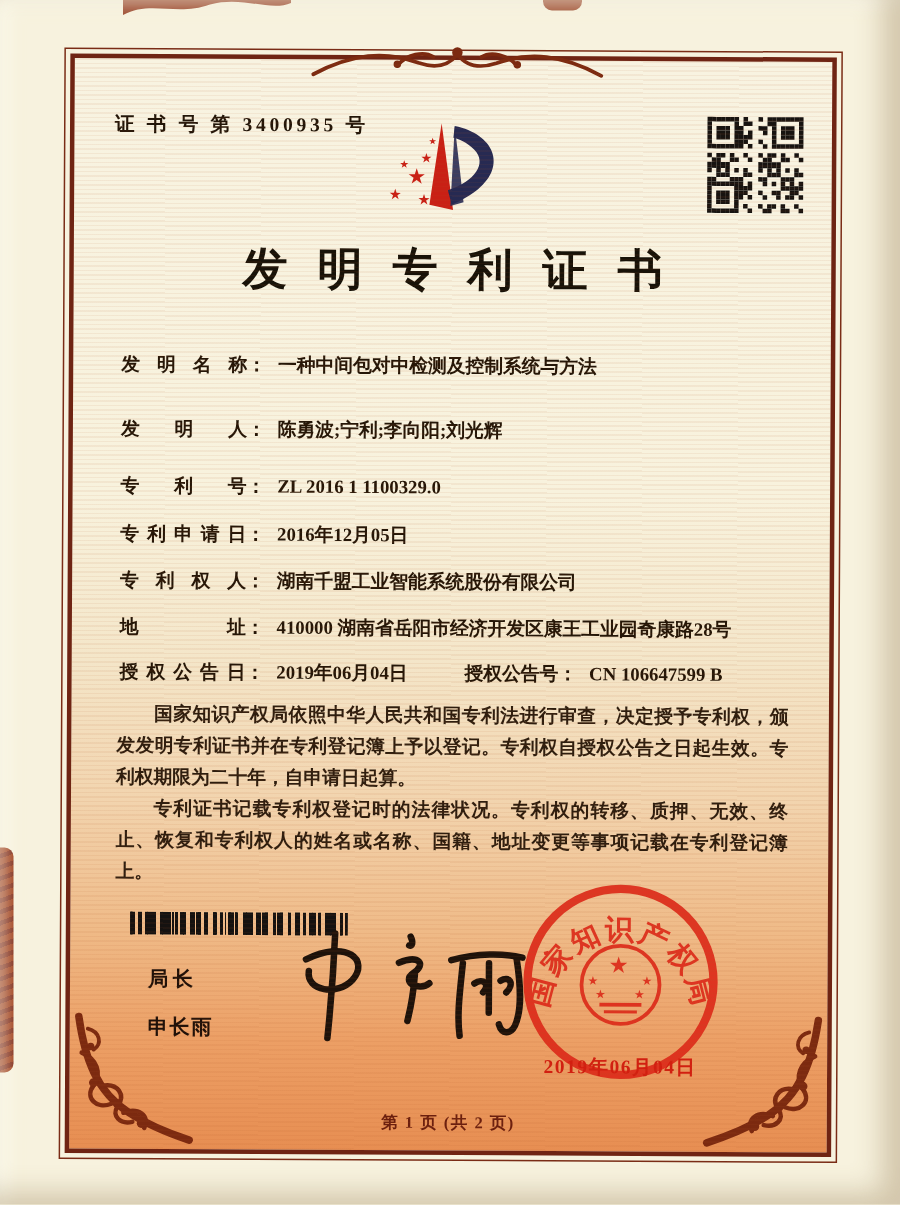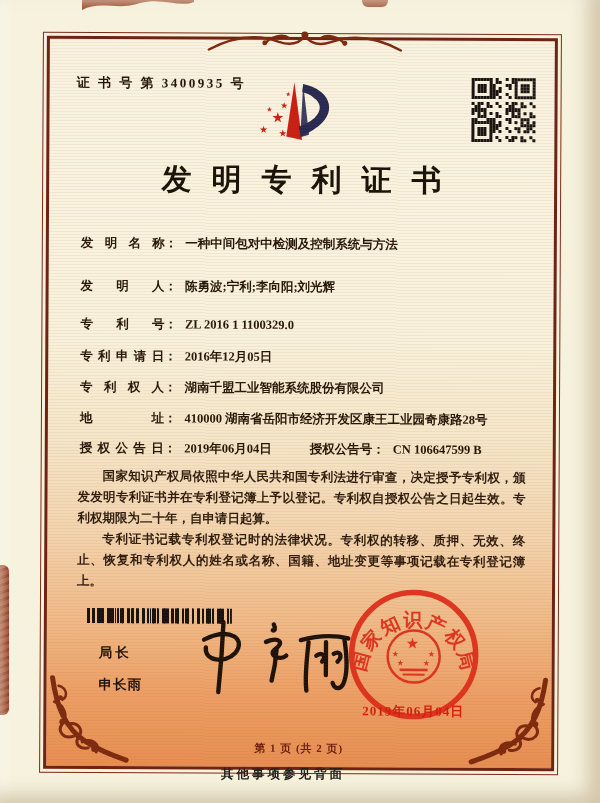--- a/index.html
+++ b/index.html
@@ -652,15 +652,14 @@
       <g fill="#7c2a10">
         <circle cx="14" cy="50" r="3"></circle>
           <circle cx="30" cy="64" r="3"></circle>
           <circle cx="46" cy="77" r="3"></circle>
           <circle cx="12" cy="26" r="2.5"></circle>
       </g>
     </svg>
 
   </div>
 
-  <div class="abs back-note">其他事项参见背面</div>
 
 </div>
 
 </body></html>

